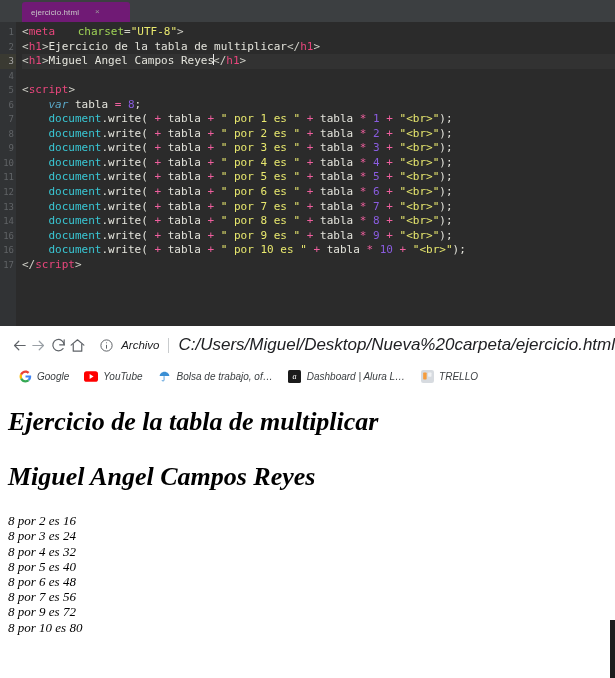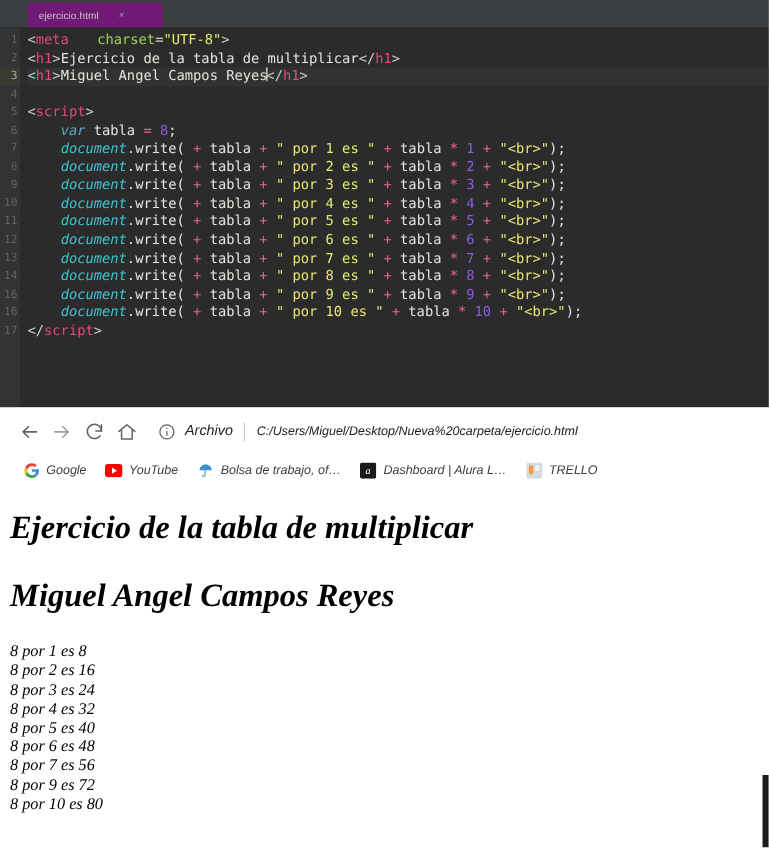--- a/index.html
+++ b/index.html
@@ -62,21 +62,21 @@
   .codelines .cl { height: 14.55px; line-height: 14.55px; }
   .codelines .cl.cur { background:#323232; }
 
   
   .t-punct  { color: #d0d0c8; }
   .t-tag    { color: #e8467c; }
   .t-attr   { color: #9fd356; margin-left: 16px; }
   .t-str    { color: #e8e86e; }
   .t-txt    { color: #e4e4dc; }
   .t-kw     { color: #5aa8c8; font-style: italic; }
-  .t-obj    { color: #39c7d4; font-style: italic; }
+  .t-obj    { color: #39c7d4; }
   .t-num    { color: #8a5ce0; }
   .t-op     { color: #ef5f9e; }
   .t-plain  { color: #e4e4dc; }
   .caret {
     display:inline-block; width:1px; height:11px;
     background:#e8e8e8; vertical-align:-1px; margin:0 -1px;
   }
 
   
   .browser { position: relative; width: 615px; height: 352px; background:#fff;font-style:italic; }
@@ -91,21 +91,21 @@
   }
   .nav-btn svg { display:block; }
 
   .omnibox {
     flex: 1 1 auto; display:flex; align-items:center; height:26px;
     margin-left: 6px; padding-left: 6px; color:#202124;
   }
   .info-icon { width:15px; height:15px; flex:0 0 15px; margin-right:7px; color:#5f6368; }
   .scheme { font-size: 11.5px; color:#202124; white-space:nowrap; }
   .omni-sep { width:1px; height:15px; background:#c9ccce; margin:0 9px; }
-  .url { font-size: 10px; color:#202124; white-space:nowrap; }
+  .url { font-size: 17px; color:#202124; white-space:nowrap; }
 
   .bookmarks {
     height: 24px; display:flex; align-items:center;
     padding-left: 12px; gap: 3px; background:#fff;
   }
   .bm { display:flex; align-items:center; height:20px; padding:0 6px; border-radius:3px; white-space:nowrap; }
   .bm-ico { width:14px; height:14px; flex:0 0 14px; margin-right:5px; display:flex; align-items:center; justify-content:center; }
   .bm-lbl { font-size: 10px; color:#3c4043; font-family:"Liberation Sans", sans-serif; }
 
   .page {
@@ -261,21 +261,20 @@
             </svg>
           </span>
           <span class="bm-lbl">TRELLO</span>
         </div>
       </div>
 
     <div class="page">
       <div class="pg-h1">Ejercicio de la tabla de multiplicar</div>
       <div class="pg-h1 second">Miguel Angel Campos Reyes</div>
       <div class="pg-lines" id="tablelines">
-          <div>8 por 1 es 8</div>
           <div>8 por 2 es 16</div>
           <div>8 por 3 es 24</div>
           <div>8 por 4 es 32</div>
           <div>8 por 5 es 40</div>
           <div>8 por 6 es 48</div>
           <div>8 por 7 es 56</div>
           <div>8 por 9 es 72</div>
           <div>8 por 10 es 80</div>
         </div>
     </div>

